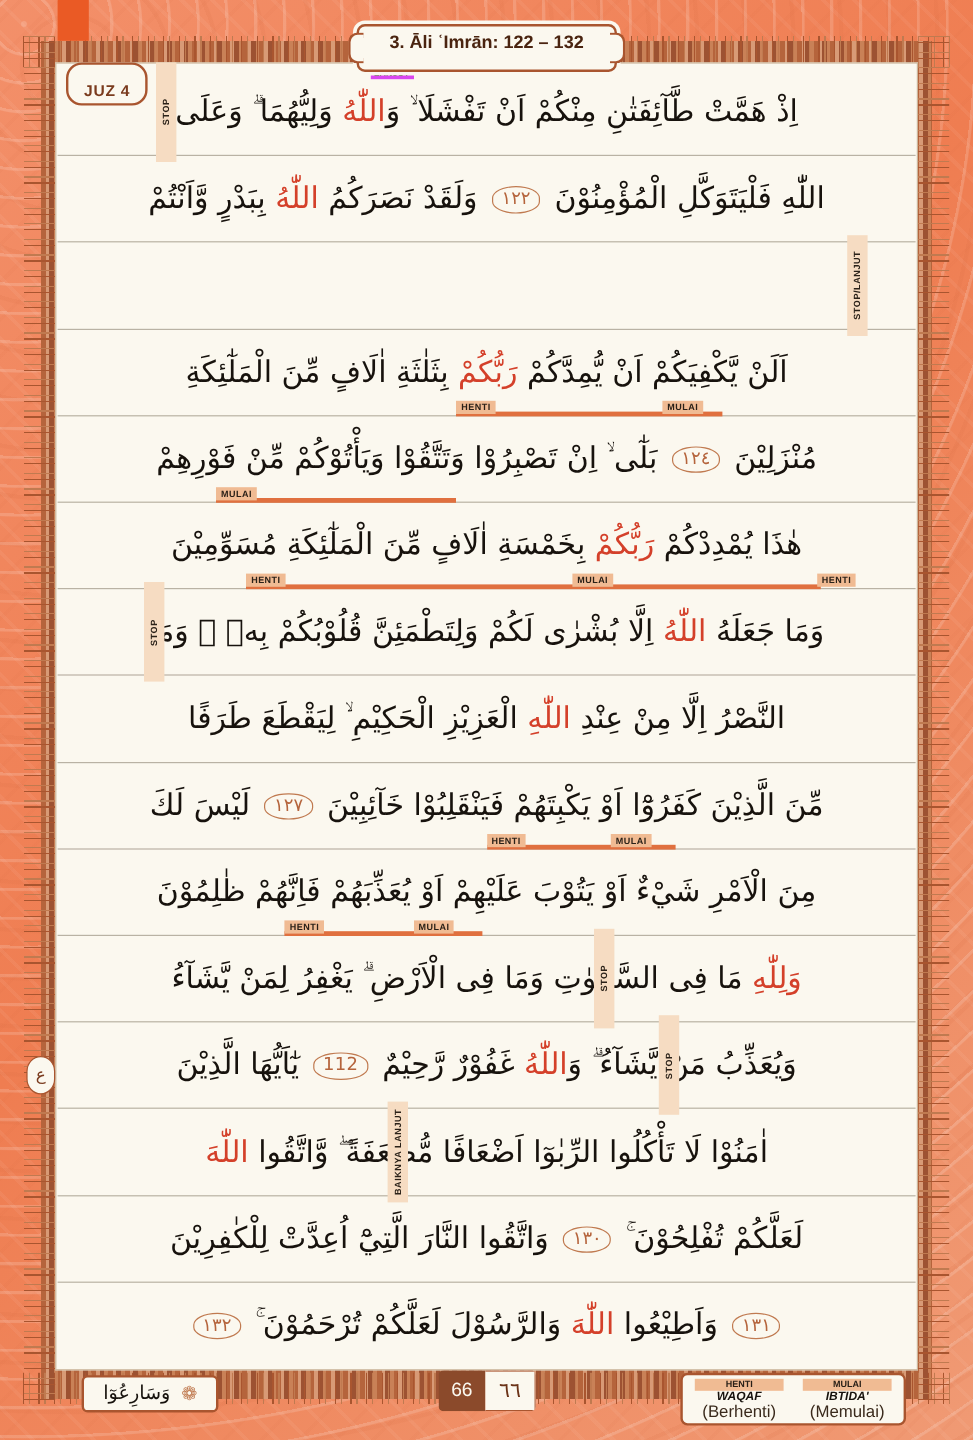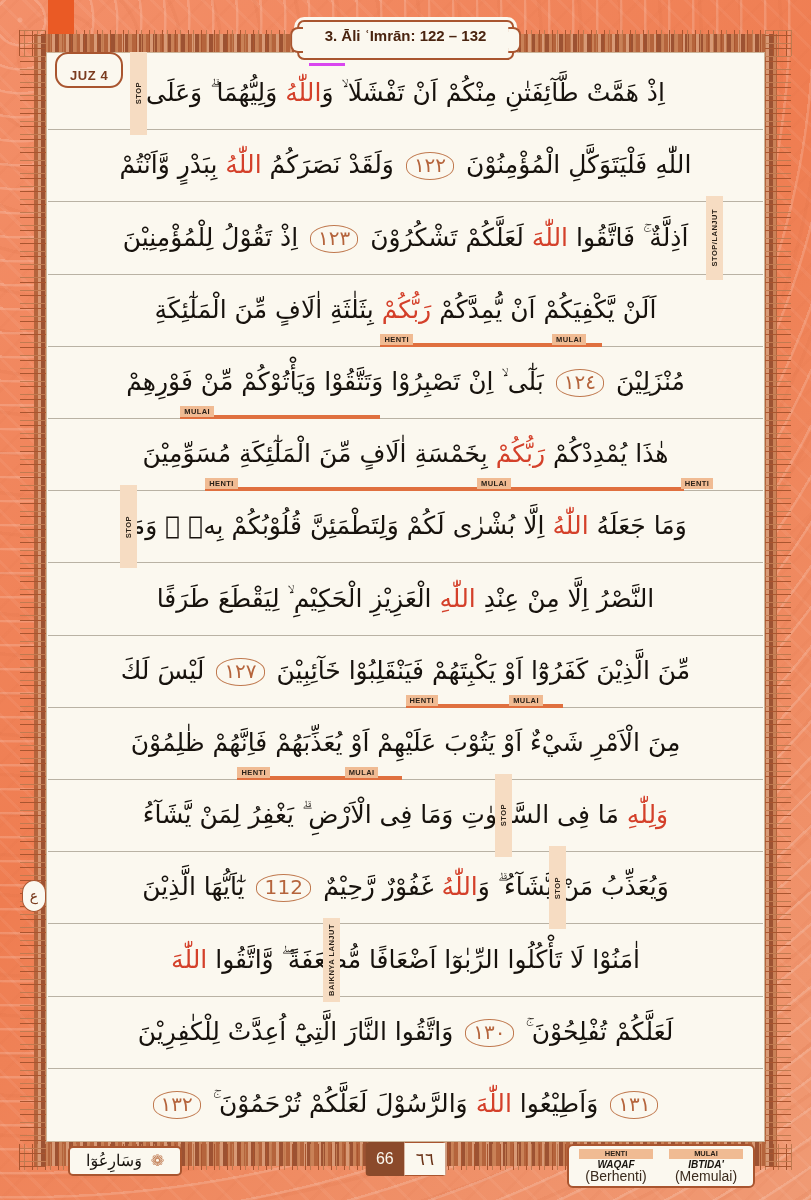--- a/index.html
+++ b/index.html
@@ -116,21 +116,21 @@
     direction:rtl;unicode-bidi:bidi-override;
     font-family:"DejaVu Sans","Liberation Sans",sans-serif;
     font-size:25px;line-height:1.15;color:#17120d;
     white-space:nowrap;letter-spacing:.2px;
     padding:0 4px;
     width:100%;text-align:center;
   }
   .lafz{color:#d4402a;}
   .ayah{
     display:inline-block;
-    color:#b5643c;font-size:20px;
+    color:#b5643c;font-size:15px;
     border:1.5px solid #c07a50;
     border-radius:50% / 45%;
     padding:1px 7px 2px;
     margin:0 4px;
     vertical-align:middle;
     background:#fbf8ef;
     font-family:"DejaVu Sans",sans-serif;
   }
 
   
@@ -235,21 +235,20 @@
         <div class="qtext">اِذْ هَمَّتْ طَّآئِفَتٰنِ مِنْكُمْ اَنْ تَفْشَلَا ۙ وَ<span class="lafz">اللّٰهُ</span> وَلِيُّهُمَا ۗ وَعَلَى</div>
         <div class="mk-vert" style="left: 11.5%;">
           <span>STOP</span>
         </div>
         <div class="mk-lanjut" style="left: 36.5%; top: -2px;">LANJUT</div>
       </div>
       <div class="qline">
         <div class="qtext">اللّٰهِ فَلْيَتَوَكَّلِ الْمُؤْمِنُوْنَ <span class="ayah">١٢٢</span> وَلَقَدْ نَصَرَكُمُ <span class="lafz">اللّٰهُ</span> بِبَدْرٍ وَّاَنْتُمْ</div>
       </div>
       <div class="qline">
-        <div class="qtext">اَذِلَّةٌ ۚ فَاتَّقُوا <span class="lafz">اللّٰهَ</span> لَعَلَّكُمْ تَشْكُرُوْنَ <span class="ayah">١٢٣</span> اِذْ تَقُوْلُ لِلْمُؤْمِنِيْنَ</div>
         <div class="mk-vert" style="left: 92%;">
           <span>STOP/LANJUT</span>
         </div>
       </div>
       <div class="qline">
         <div class="qtext">اَلَنْ يَّكْفِيَكُمْ اَنْ يُّمِدَّكُمْ <span class="lafz">رَبُّكُمْ</span> بِثَلٰثَةِ اٰلَافٍ مِّنَ الْمَلٰٓئِكَةِ</div>
         <div class="mk-underline" style="left: 46.5%; width: 31%;"></div>
         <div class="mk-tag" style="left: 46.5%;">HENTI</div>
         <div class="mk-tag" style="left: 70.5%;">MULAI</div>
       </div>

